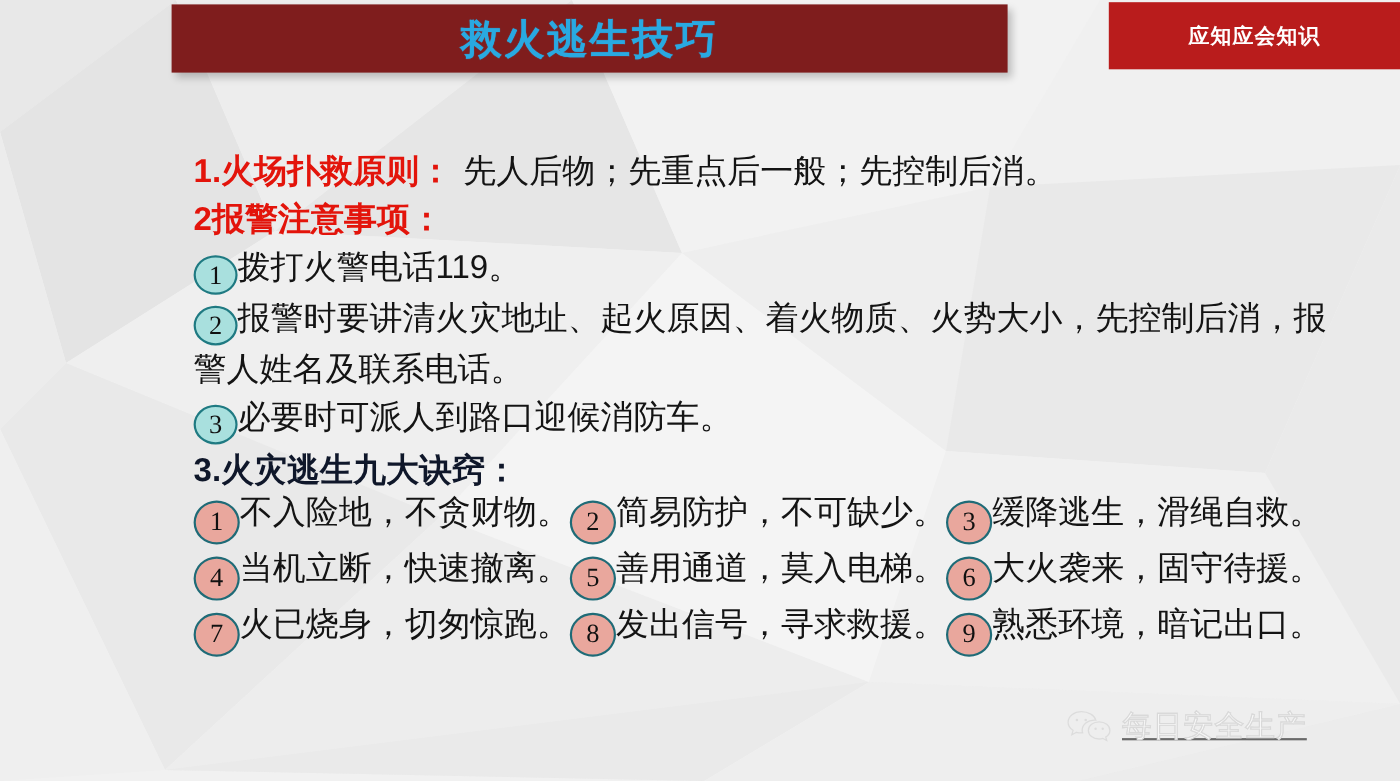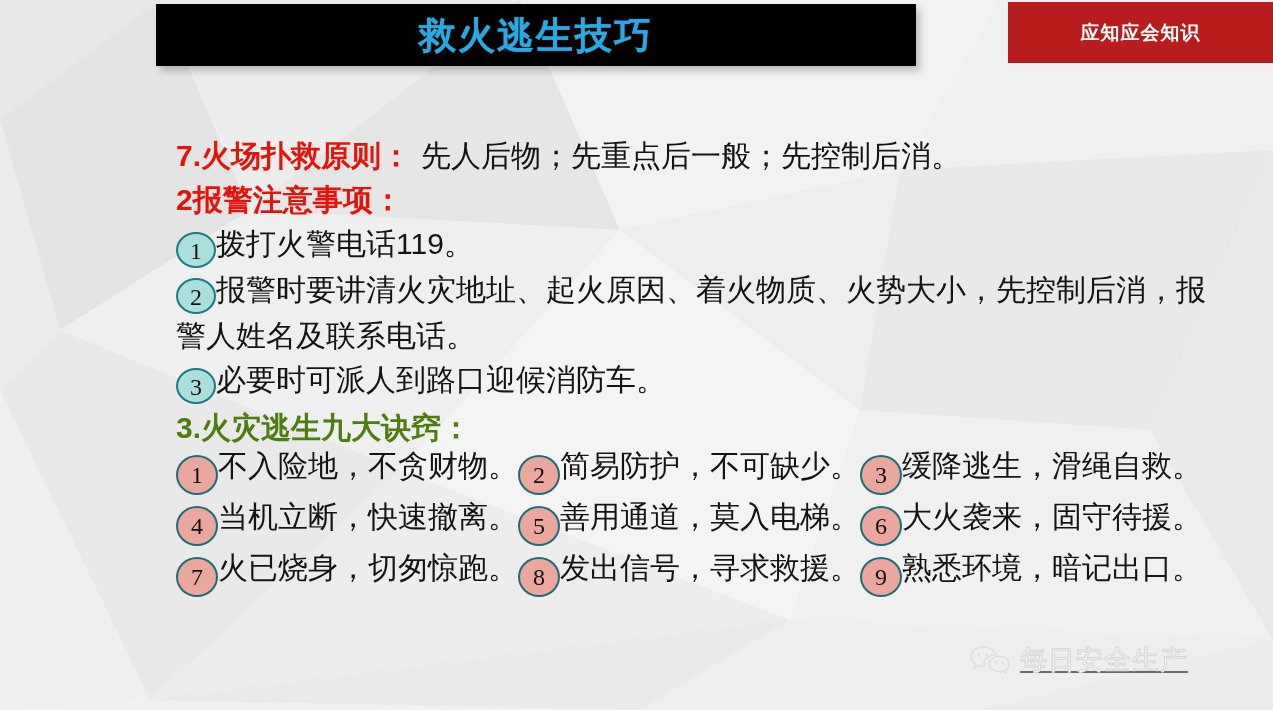--- a/index.html
+++ b/index.html
@@ -11,21 +11,21 @@
   }
   #slide{
     position:absolute;inset:0;width:1273px;height:710px;overflow:hidden;
   }
   
   #bg{position:absolute;inset:0;width:100%;height:100%;}
 
   
   .title-box{
     position:absolute;left:156px;top:4px;width:760px;height:62px;
-    background:#000000;
+    background:#7f1d1d;
     box-shadow:4px 5px 7px rgba(0,0,0,0.22);
     display:flex;align-items:center;justify-content:center;
   }
   .title-text{
     color:#29a9e1;
     font-size:37px;
     font-weight:bold;
     letter-spacing:2px;
     line-height:1;
     text-shadow:0 0 1px #29a9e1;
@@ -45,21 +45,21 @@
   .content{
     position:absolute;left:176px;top:134px;width:1040px;
     font-size:30px;
     line-height:44px;
     color:#141414;
     letter-spacing:0px;
   }
   .line{white-space:nowrap;}
   .heading{color:#e3140b;font-weight:bold;}
   .plain{color:#141414;font-weight:normal;margin-left:10px;}
-  .sec3head{color:#4d7c0f;font-weight:bold;font-size:30px;}
+  .sec3head{color:#0f172a;font-weight:bold;font-size:30px;}
 
   
   .para{
     position:absolute;left:176px;top:444px;width:1048px;
     font-size:30px;line-height:44px;color:#141414;
   }
 
   
   .circ{
     display:inline-block;
@@ -126,21 +126,21 @@
   <div class="title-box">
     <div class="title-text">救火逃生技巧</div>
   </div>
   <div class="badge-box">
     <div class="badge-text">应知应会知识</div>
   </div>
 
   <div class="content">
 
     <div class="line">
-      <span class="heading">7.火场扑救原则：</span><span class="plain">先人后物；先重点后一般；先控制后消。</span>
+      <span class="heading">1.火场扑救原则：</span><span class="plain">先人后物；先重点后一般；先控制后消。</span>
     </div>
 
     <div class="line">
       <span class="heading">2报警注意事项：</span>
     </div>
 
     <div class="line">
       <span class="circ circ-teal">1</span><span>拨打火警电话119。</span>
     </div>
 

